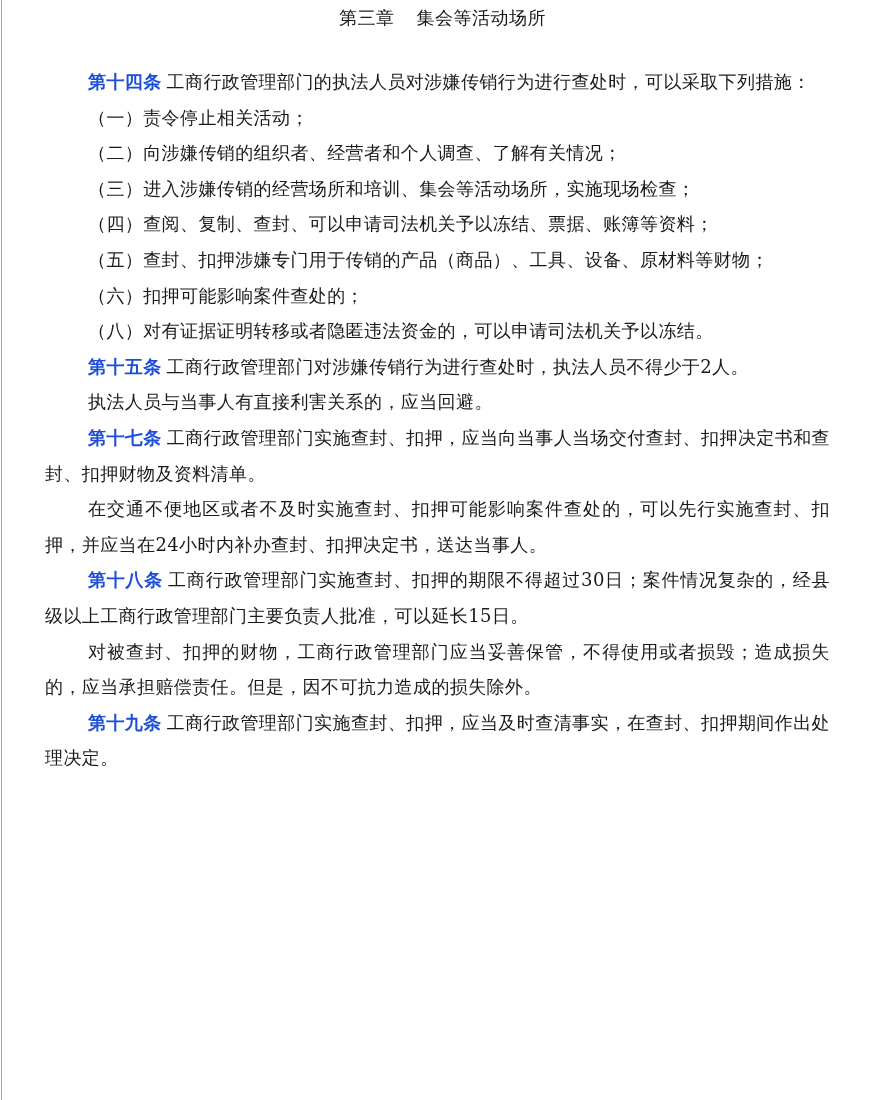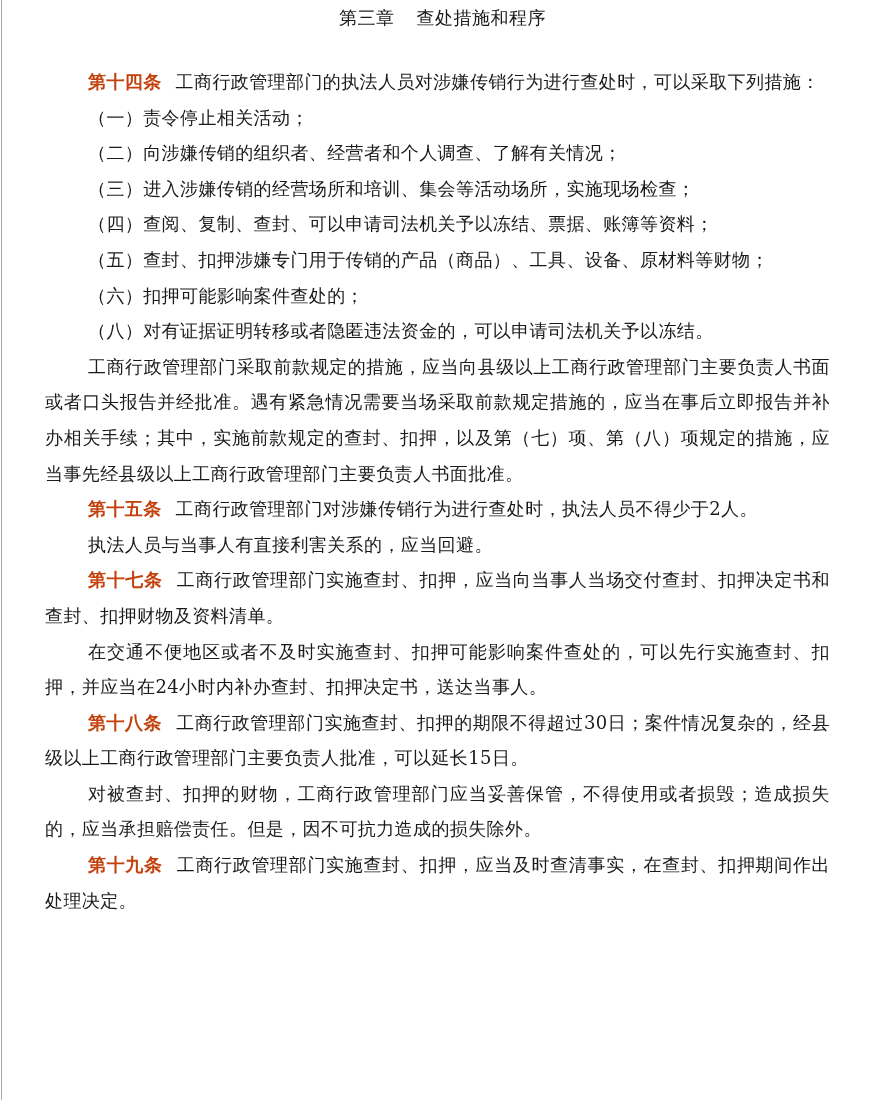--- a/index.html
+++ b/index.html
@@ -51,44 +51,43 @@
       line-height: 35.6px;
       text-indent: 43px;
       text-align: justify;
       letter-spacing: 0.4px;
     }
     p.para.first {
       margin-top: 0;
     }
     .article-num {
       font-weight: bold;
-      margin-right: 14px;
-      color: #c2410c;
+      margin-right: 5px;
+      color: #1d4ed8;
     }
   </style>
 </head>
 <body>
 
 <div class="left-rule"></div>
 
 <div class="page">
   <div class="chapter-title">
-    <span>第三章</span><span class="gap"></span><span>查处措施和程序</span>
+    <span>第三章</span><span class="gap"></span><span>集会等活动场所</span>
   </div>
 
   <div class="body-text">
     <p class="para first"><span class="article-num">第十四条</span><span>工商行政管理部门的执法人员对涉嫌传销行为进行查处时，可以采取下列措施：</span></p>
     <p class="para"><span>（一）责令停止相关活动；</span></p>
     <p class="para"><span>（二）向涉嫌传销的组织者、经营者和个人调查、了解有关情况；</span></p>
     <p class="para"><span>（三）进入涉嫌传销的经营场所和培训、集会等活动场所，实施现场检查；</span></p>
     <p class="para"><span>（四）查阅、复制、查封、可以申请司法机关予以冻结、票据、账簿等资料；</span></p>
     <p class="para"><span>（五）查封、扣押涉嫌专门用于传销的产品（商品）、工具、设备、原材料等财物；</span></p>
     <p class="para"><span>（六）扣押可能影响案件查处的；</span></p>
     <p class="para"><span>（八）对有证据证明转移或者隐匿违法资金的，可以申请司法机关予以冻结。</span></p>
-    <p class="para"><span>工商行政管理部门采取前款规定的措施，应当向县级以上工商行政管理部门主要负责人书面或者口头报告并经批准。遇有紧急情况需要当场采取前款规定措施的，应当在事后立即报告并补办相关手续；其中，实施前款规定的查封、扣押，以及第（七）项、第（八）项规定的措施，应当事先经县级以上工商行政管理部门主要负责人书面批准。</span></p>
     <p class="para"><span class="article-num">第十五条</span><span>工商行政管理部门对涉嫌传销行为进行查处时，执法人员不得少于2人。</span></p>
     <p class="para"><span>执法人员与当事人有直接利害关系的，应当回避。</span></p>
     <p class="para"><span class="article-num">第十七条</span><span>工商行政管理部门实施查封、扣押，应当向当事人当场交付查封、扣押决定书和查封、扣押财物及资料清单。</span></p>
     <p class="para"><span>在交通不便地区或者不及时实施查封、扣押可能影响案件查处的，可以先行实施查封、扣押，并应当在24小时内补办查封、扣押决定书，送达当事人。</span></p>
     <p class="para"><span class="article-num">第十八条</span><span>工商行政管理部门实施查封、扣押的期限不得超过30日；案件情况复杂的，经县级以上工商行政管理部门主要负责人批准，可以延长15日。</span></p>
     <p class="para"><span>对被查封、扣押的财物，工商行政管理部门应当妥善保管，不得使用或者损毁；造成损失的，应当承担赔偿责任。但是，因不可抗力造成的损失除外。</span></p>
     <p class="para"><span class="article-num">第十九条</span><span>工商行政管理部门实施查封、扣押，应当及时查清事实，在查封、扣押期间作出处理决定。</span></p>
   </div>
 </div>
 

